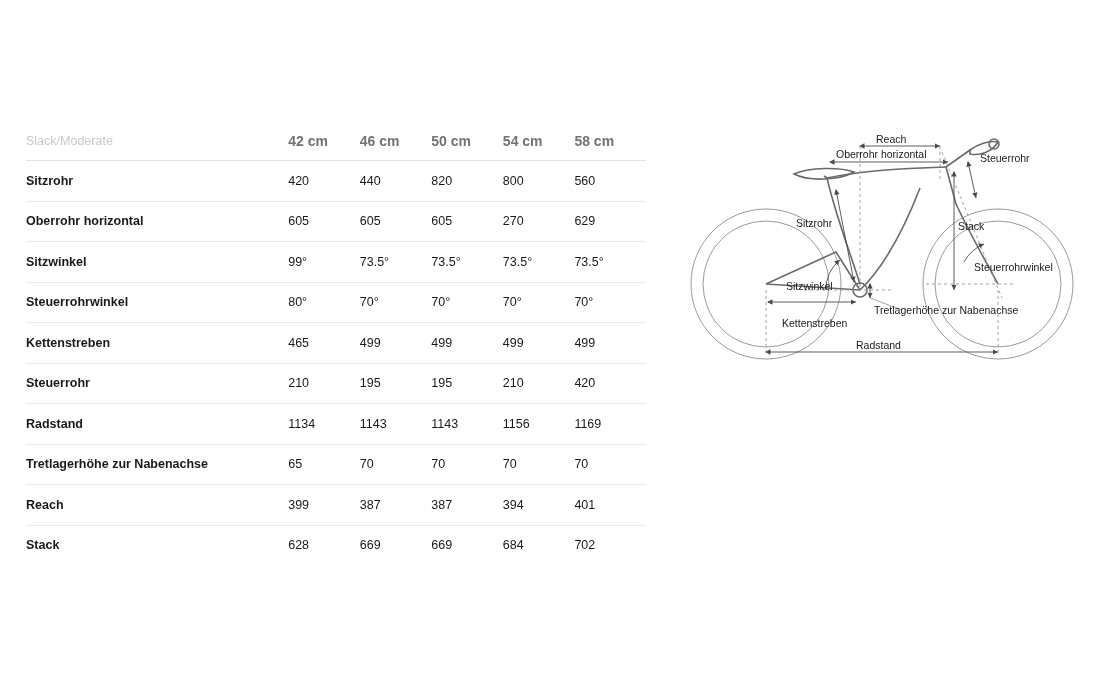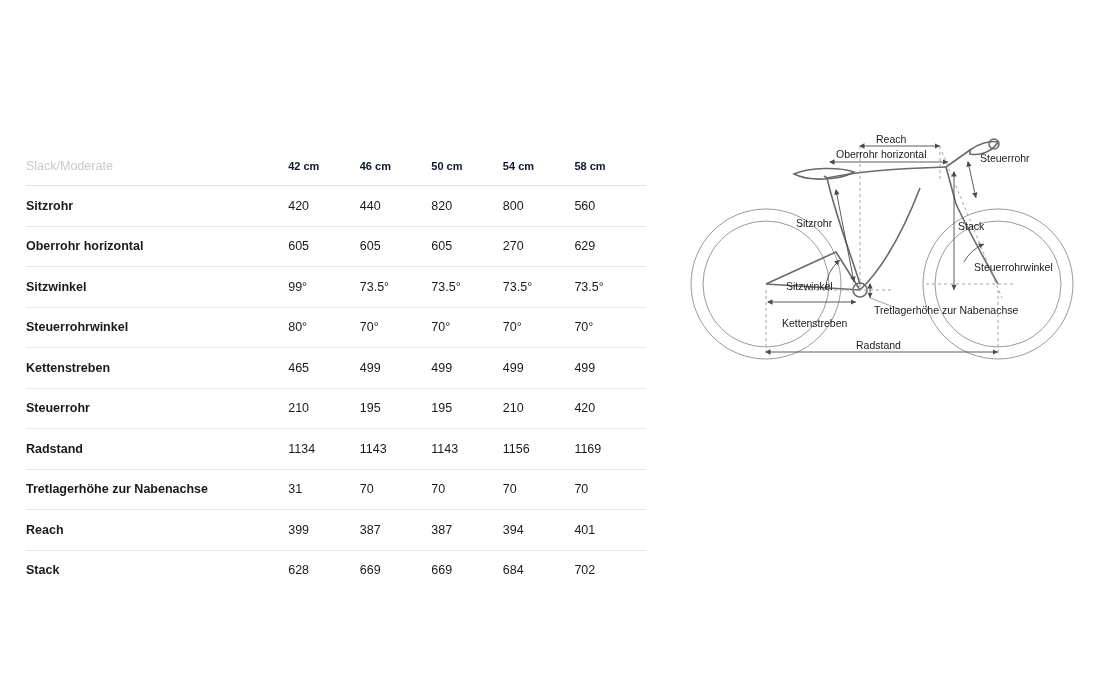--- a/index.html
+++ b/index.html
@@ -19,44 +19,44 @@
   .page {
     position: relative;
     width: 1119px;
     height: 689px;
   }
 
   
   .geo-table-wrap {
     position: absolute;
     left: 26px;
-    top: 147px;
+    top: 122px;
     width: 620px;
   }
   table.geo {
     border-collapse: collapse;
     width: 620px;
     table-layout: fixed;
   }
   table.geo th, table.geo td {
     text-align: left;
     font-size: 12.5px;
     padding: 0;
     vertical-align: middle;
   }
   table.geo thead th {
     font-weight: normal;
     color: #c9c9c9;
     height: 38px;
     border-bottom: 1px solid #e3e3e3;
   }
   table.geo thead th.sizecol {
-    color: #0f172a;
+    color: #737373;
     font-weight: bold;
-    font-size: 11px;
+    font-size: 14px;
   }
   table.geo tbody td {
     height: 39.5px;
     border-bottom: 1px solid #e8e8e8;
     color: #1a1a1a;
     font-size: 12.5px;
   }
   table.geo tbody td.label {
     font-weight: bold;
   }
@@ -160,21 +160,21 @@
         <tr>
           <td class="label">Radstand</td>
           <td>1134</td>
           <td>1143</td>
           <td>1143</td>
           <td>1156</td>
           <td>1169</td>
         </tr>
         <tr>
           <td class="label">Tretlagerhöhe zur Nabenachse</td>
-          <td>31</td>
+          <td>65</td>
           <td>70</td>
           <td>70</td>
           <td>70</td>
           <td>70</td>
         </tr>
         <tr>
           <td class="label">Reach</td>
           <td>399</td>
           <td>387</td>
           <td>387</td>

